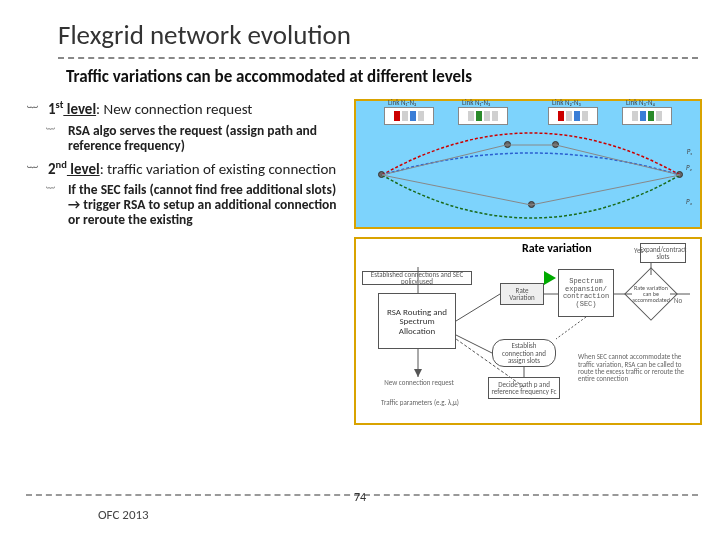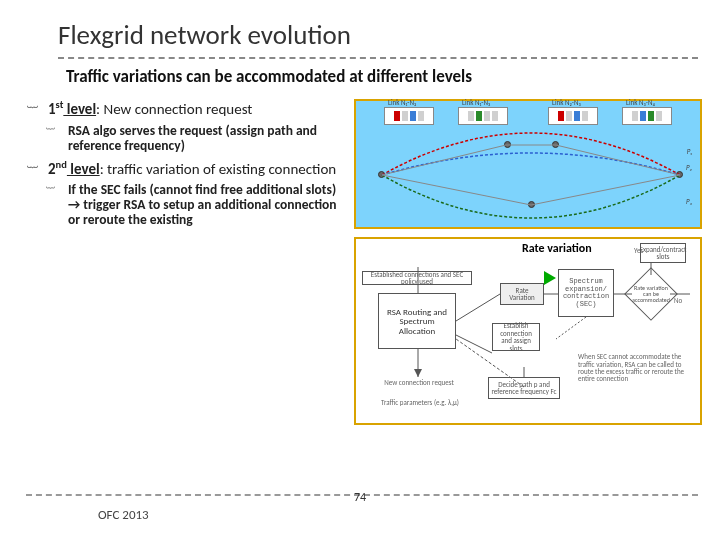--- a/index.html
+++ b/index.html
@@ -187,21 +187,21 @@
 
       <div class="flow-box" style="left:144px; top:44px; width:44px; height:22px; background:#eee;">Rate Variation</div>
       <div class="flow-box" style="left:202px; top:30px; width:56px; height:48px;font-family:Liberation Mono, monospace;">Spectrum expansion/ contraction (SEC)</div>
       <div class="diamond" style="left:276px; top:36px;">
           <span>Rate variation can be accommodated</span>
         </div>
       <div class="flow-box" style="left:284px; top:4px; width:46px; height:20px;">Expand/contract slots</div>
       <div class="flow-label" style="left:278px; top:8px;">Yes</div>
       <div class="flow-label" style="left:318px; top:58px;">No</div>
 
-      <div class="flow-box" style="left:136px; top:84px; width:48px; height:28px;">Establish connection and assign slots</div>
+      <div class="flow-box" style="left:136px; top:100px; width:64px; height:28px;border-radius:12px;">Establish connection and assign slots</div>
       <div class="flow-box" style="left:132px; top:138px; width:72px; height:22px;">Decide path p and reference frequency Fc</div>
       <div class="flow-label" style="left:222px; top:114px; width:110px;">When SEC cannot accommodate the traffic variation, RSA can be called to route the excess traffic or reroute the entire connection</div>
 
       <svg style="position:absolute; left:0; top:0; width:100%; height:100%;">
         <line x1="62" y1="28" x2="62" y2="54" stroke="#555" stroke-width="1"></line>
         <line x1="100" y1="82" x2="144" y2="55" stroke="#555" stroke-width="1"></line>
         <line x1="188" y1="55" x2="202" y2="55" stroke="#555" stroke-width="1"></line>
         <line x1="258" y1="55" x2="276" y2="55" stroke="#555" stroke-width="1"></line>
         <line x1="295" y1="36" x2="295" y2="24" stroke="#555" stroke-width="1"></line>
         <line x1="314" y1="55" x2="334" y2="55" stroke="#555" stroke-width="1"></line>

